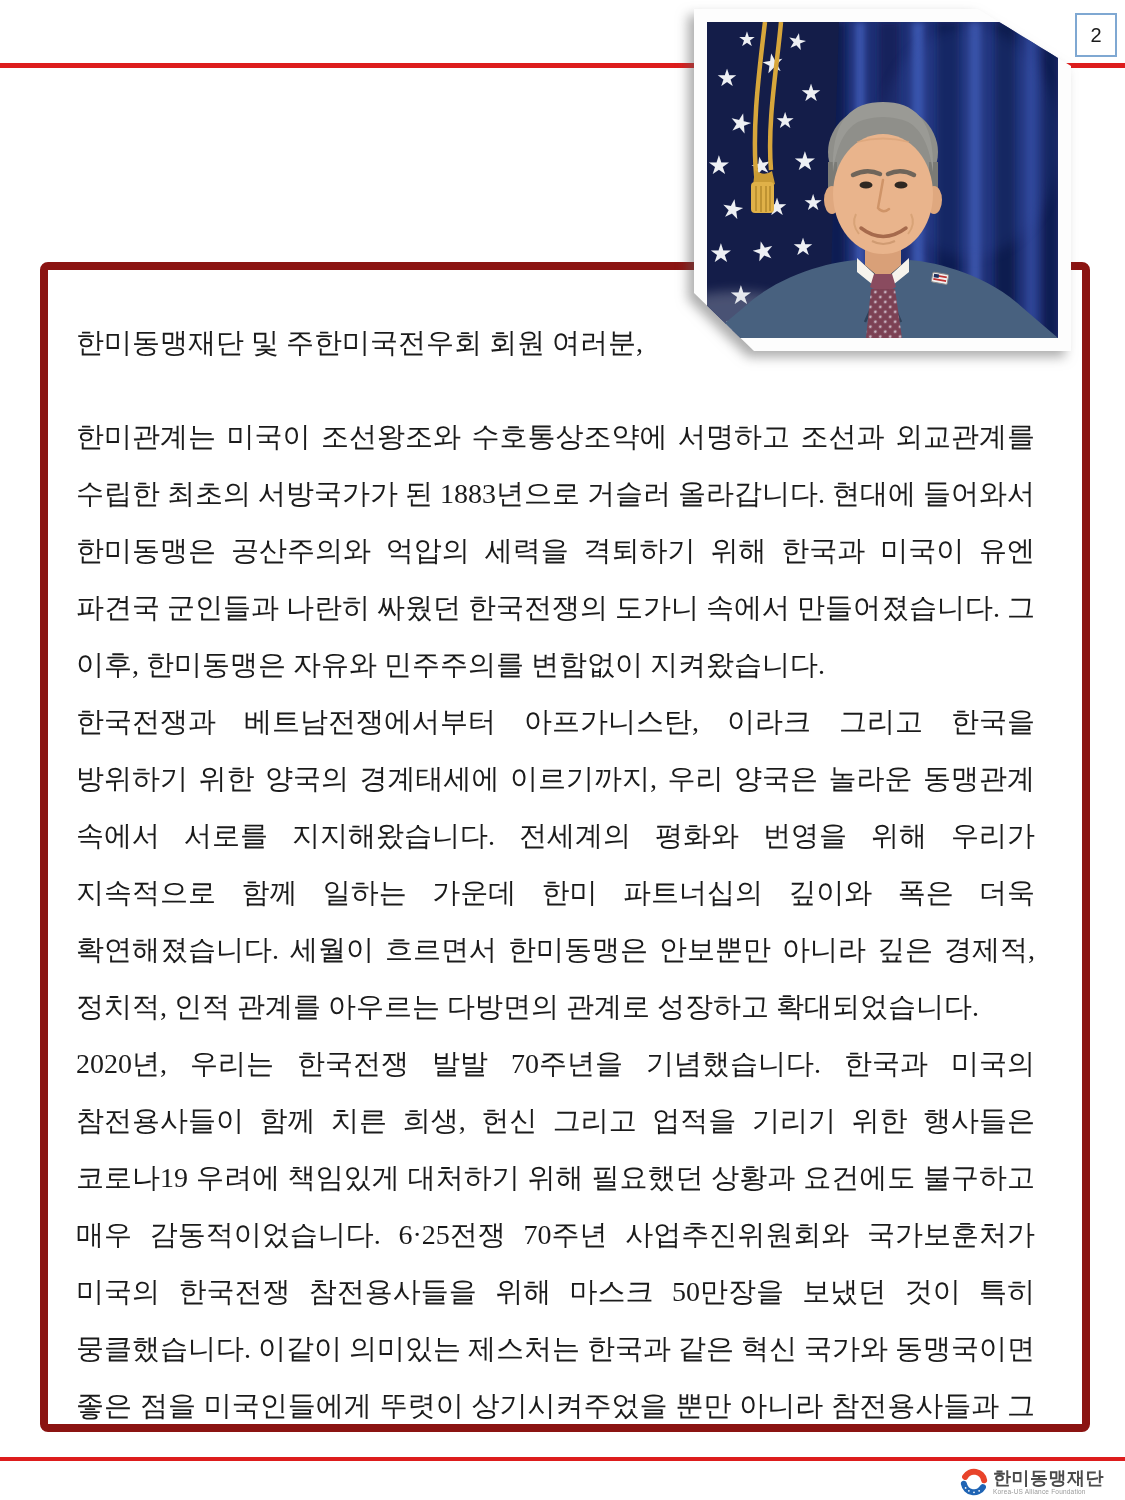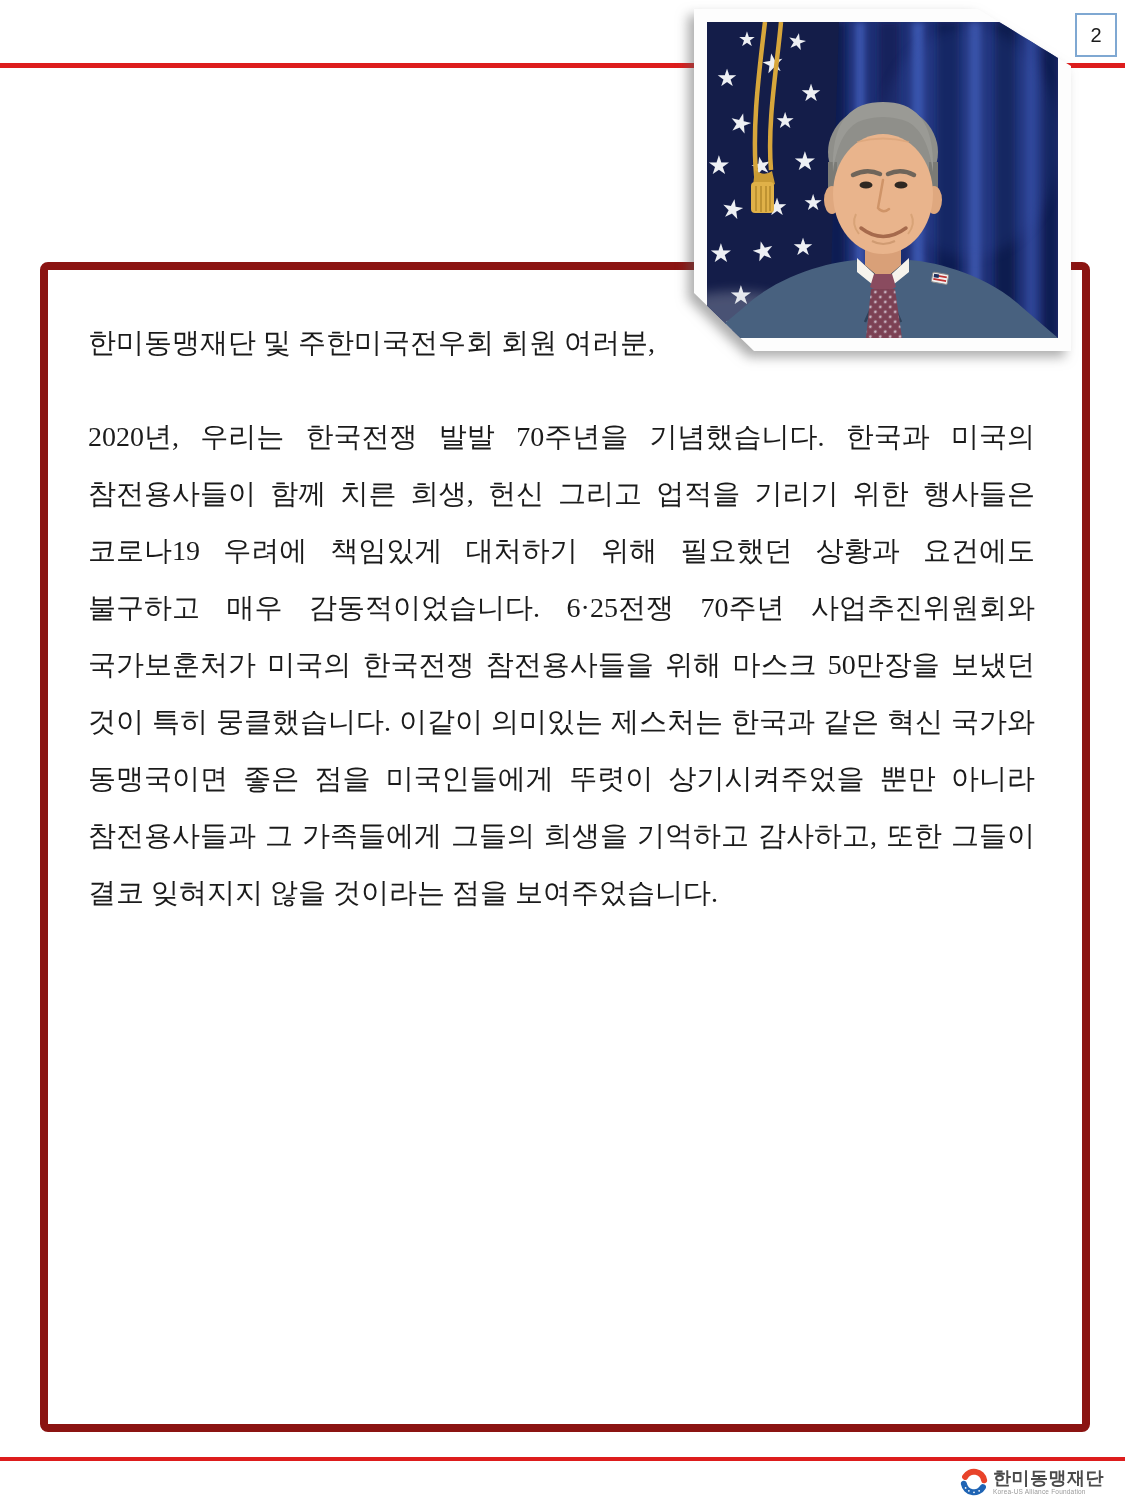--- a/index.html
+++ b/index.html
@@ -15,21 +15,21 @@
     position:absolute;left:1075px;top:13px;width:38px;height:40px;
     background:#ffffff;border:2px solid #7fa8d2;z-index:6;
     display:flex;align-items:center;justify-content:center;
     font-family:"Liberation Sans",sans-serif;font-size:20px;color:#1a1a1a;
   }
 
   .letter-card{
     position:absolute;left:40px;top:262px;width:1050px;height:1170px;
     box-sizing:border-box;border:8px solid #8b1412;border-radius:8px;
     background:#ffffff;z-index:2;overflow:hidden;
-    padding:44px 47px 0 40px;
+    padding:44px 47px 0 28px;
   }
   .letter-card p{
     margin:0;font-size:28px;line-height:57px;color:#1b1b1b;
     text-align:justify;word-break:keep-all;
   }
   .letter-card p.greeting{margin-bottom:37px;text-align:left;}
 
   .photo-wrap{position:absolute;left:694px;top:9px;z-index:4;
     filter:drop-shadow(-6px 6px 6px rgba(90,90,90,.5));}
   .photo-frame{
@@ -51,20 +51,22 @@
 <body>
 
 <div class="hr-red top"></div>
 
 <div class="page-badge">
   <span>2</span>
 </div>
 
 <div class="letter-card">
   <p class="greeting">한미동맹재단 및 주한미국전우회 회원 여러분,</p>
+  <p>한미관계는 미국이 조선왕조와 수호통상조약에 서명하고 조선과 외교관계를 수립한 최초의 서방국가가 된 1883년으로 거슬러 올라갑니다. 현대에 들어와서 한미동맹은 공산주의와 억압의 세력을 격퇴하기 위해 한국과 미국이 유엔 파견국 군인들과 나란히 싸웠던 한국전쟁의 도가니 속에서 만들어졌습니다. 그 이후, 한미동맹은 자유와 민주주의를 변함없이 지켜왔습니다.</p>
+  <p>한국전쟁과 베트남전쟁에서부터 아프가니스탄, 이라크 그리고 한국을 방위하기 위한 양국의 경계태세에 이르기까지, 우리 양국은 놀라운 동맹관계 속에서 서로를 지지해왔습니다. 전세계의 평화와 번영을 위해 우리가 지속적으로 함께 일하는 가운데 한미 파트너십의 깊이와 폭은 더욱 확연해졌습니다. 세월이 흐르면서 한미동맹은 안보뿐만 아니라 깊은 경제적, 정치적, 인적 관계를 아우르는 다방면의 관계로 성장하고 확대되었습니다.</p>
   <p>2020년, 우리는 한국전쟁 발발 70주년을 기념했습니다. 한국과 미국의 참전용사들이 함께 치른 희생, 헌신 그리고 업적을 기리기 위한 행사들은 코로나19 우려에 책임있게 대처하기 위해 필요했던 상황과 요건에도 불구하고 매우 감동적이었습니다. 6·25전쟁 70주년 사업추진위원회와 국가보훈처가 미국의 한국전쟁 참전용사들을 위해 마스크 50만장을 보냈던 것이 특히 뭉클했습니다. 이같이 의미있는 제스처는 한국과 같은 혁신 국가와 동맹국이면 좋은 점을 미국인들에게 뚜렷이 상기시켜주었을 뿐만 아니라 참전용사들과 그 가족들에게 그들의 희생을 기억하고 감사하고, 또한 그들이 결코 잊혀지지 않을 것이라는 점을 보여주었습니다.</p>
 </div>
 
 <div class="photo-wrap">
   <div class="photo-frame">
     <svg viewBox="0 0 351 316" preserveAspectRatio="xMidYMid slice">
       <defs>
         <filter id="blur3" x="-20%" y="-20%" width="140%" height="140%">
             <feGaussianBlur stdDeviation="3"></feGaussianBlur>
           </filter>

